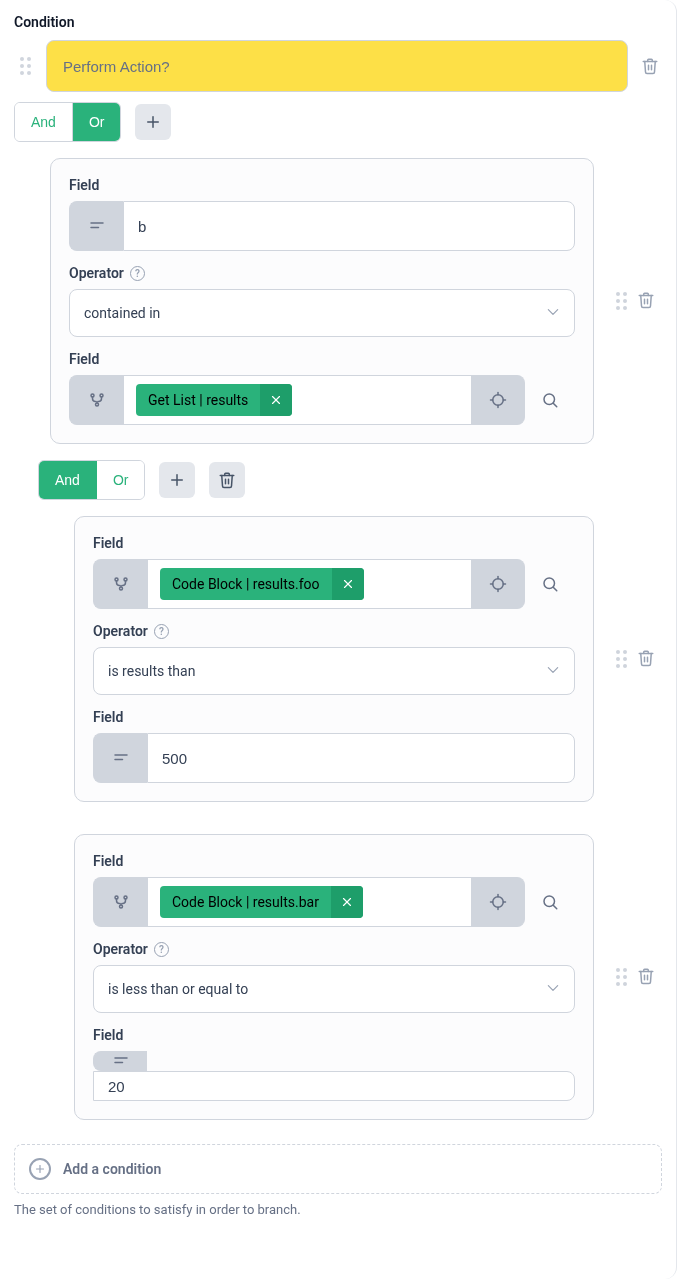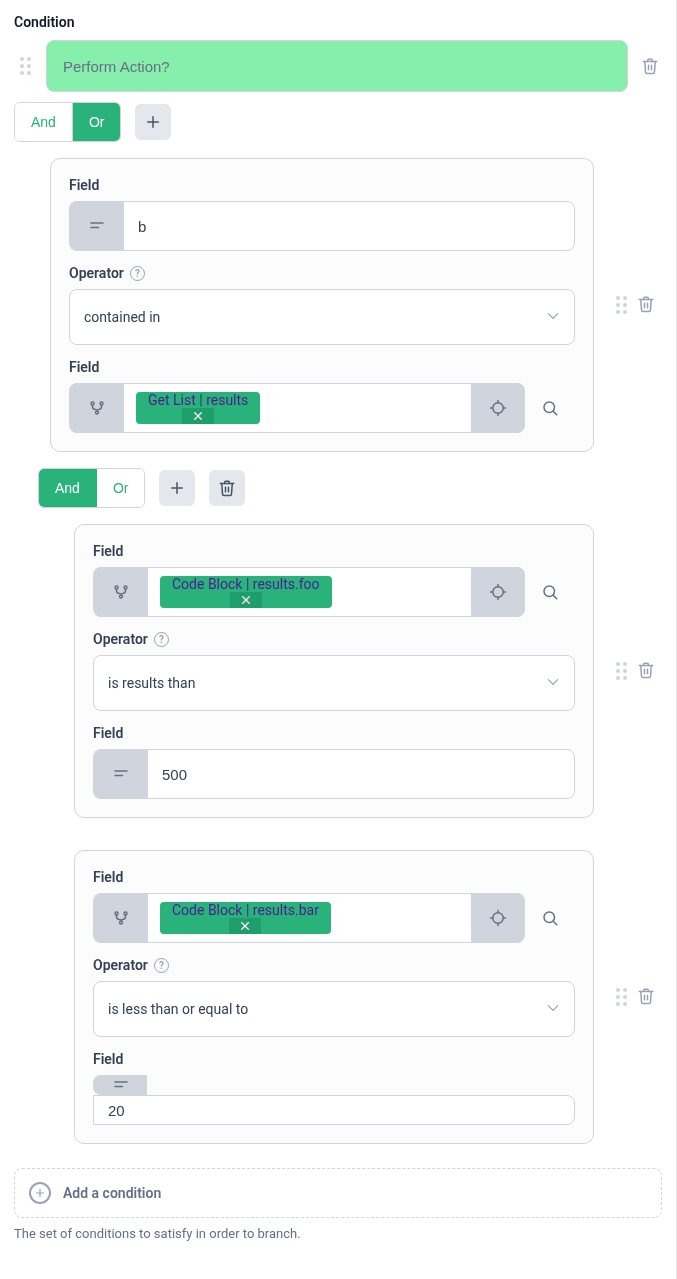--- a/index.html
+++ b/index.html
@@ -8,20 +8,21 @@
     font-family: -apple-system, BlinkMacSystemFont, "Segoe UI", Roboto, Helvetica, Arial, sans-serif;
     font-size: 14px;
     color: #344054;
     background: #ffffff;
     width: 677px;
   }
   .container {
     padding: 14px 14px 14px 14px;
     border-right: 1px solid #e4e7ec;
     min-height: 1279px;
+    border-radius: 12px;
   }
   .section-title {
     font-weight: 600;
     color: #101828;
     margin-bottom: 10px;
   }
   .row {
     display: flex;
     align-items: center;
     gap: 10px;
@@ -53,21 +54,21 @@
   .main-col { flex: 1; }
 
   .text-input {
     width: 100%;
     height: 52px;
     border: 1px solid #d0d5dd;
     border-radius: 8px;
     padding: 0 16px;
     font-size: 15px;
     color: #667085;
-    background: #86efac;
+    background: #fde047;
   }
 
   .and-or-row {
     margin-top: 10px;
     display: flex;
     align-items: center;
     gap: 14px;
   }
   .and-or-group {
     display: inline-flex;
@@ -176,38 +177,37 @@
     width: 50px;
     display: flex; align-items: center; justify-content: center;
     color: #667085;
     cursor: pointer;
   }
 
   .chip {
     display: inline-flex;
     align-items: center;
     background: #2ab27b;
-    color: #4c1d95;
+    color: #000000;
     height: 32px;
     border-radius: 4px;
     overflow: hidden;
     font-size: 14px;
-    flex-direction: column;
   }
   .chip-label { padding: 0 12px; }
   .chip-x {
     background: #1e9e6a;
     width: 32px;
     height: 100%;
     display: flex; align-items: center; justify-content: center;
     cursor: pointer;
   }
 
   .select-row {
-    height: 56px;
+    height: 48px;
     border: 1px solid #d0d5dd;
     border-radius: 8px;
     background: #fff;
     display: flex;
     align-items: center;
     padding: 0 14px;
     justify-content: space-between;
     color: #344054;
     cursor: pointer;
     margin-bottom: 14px;

